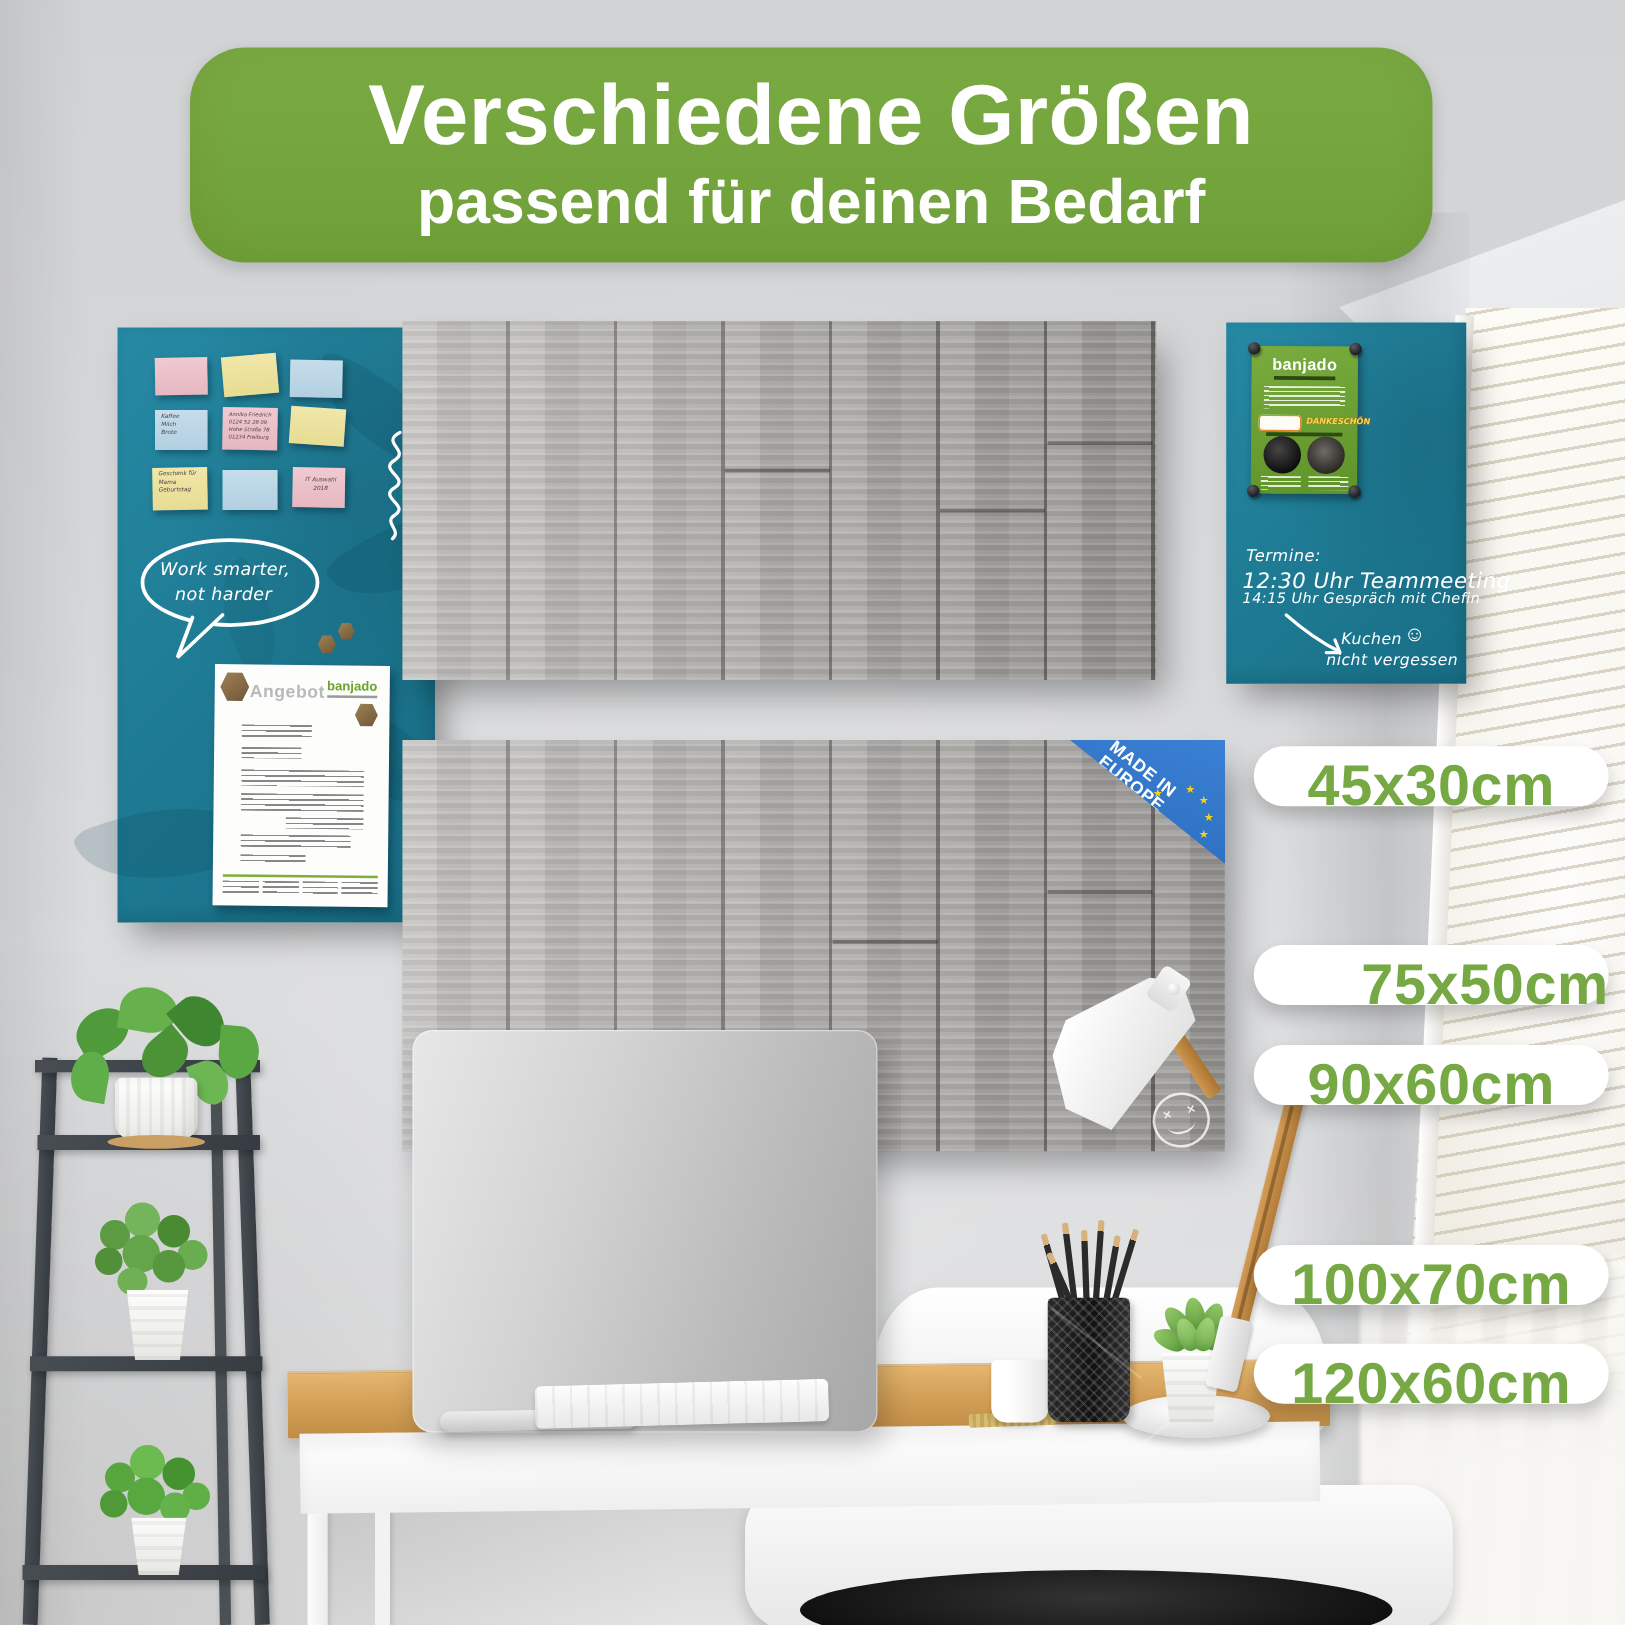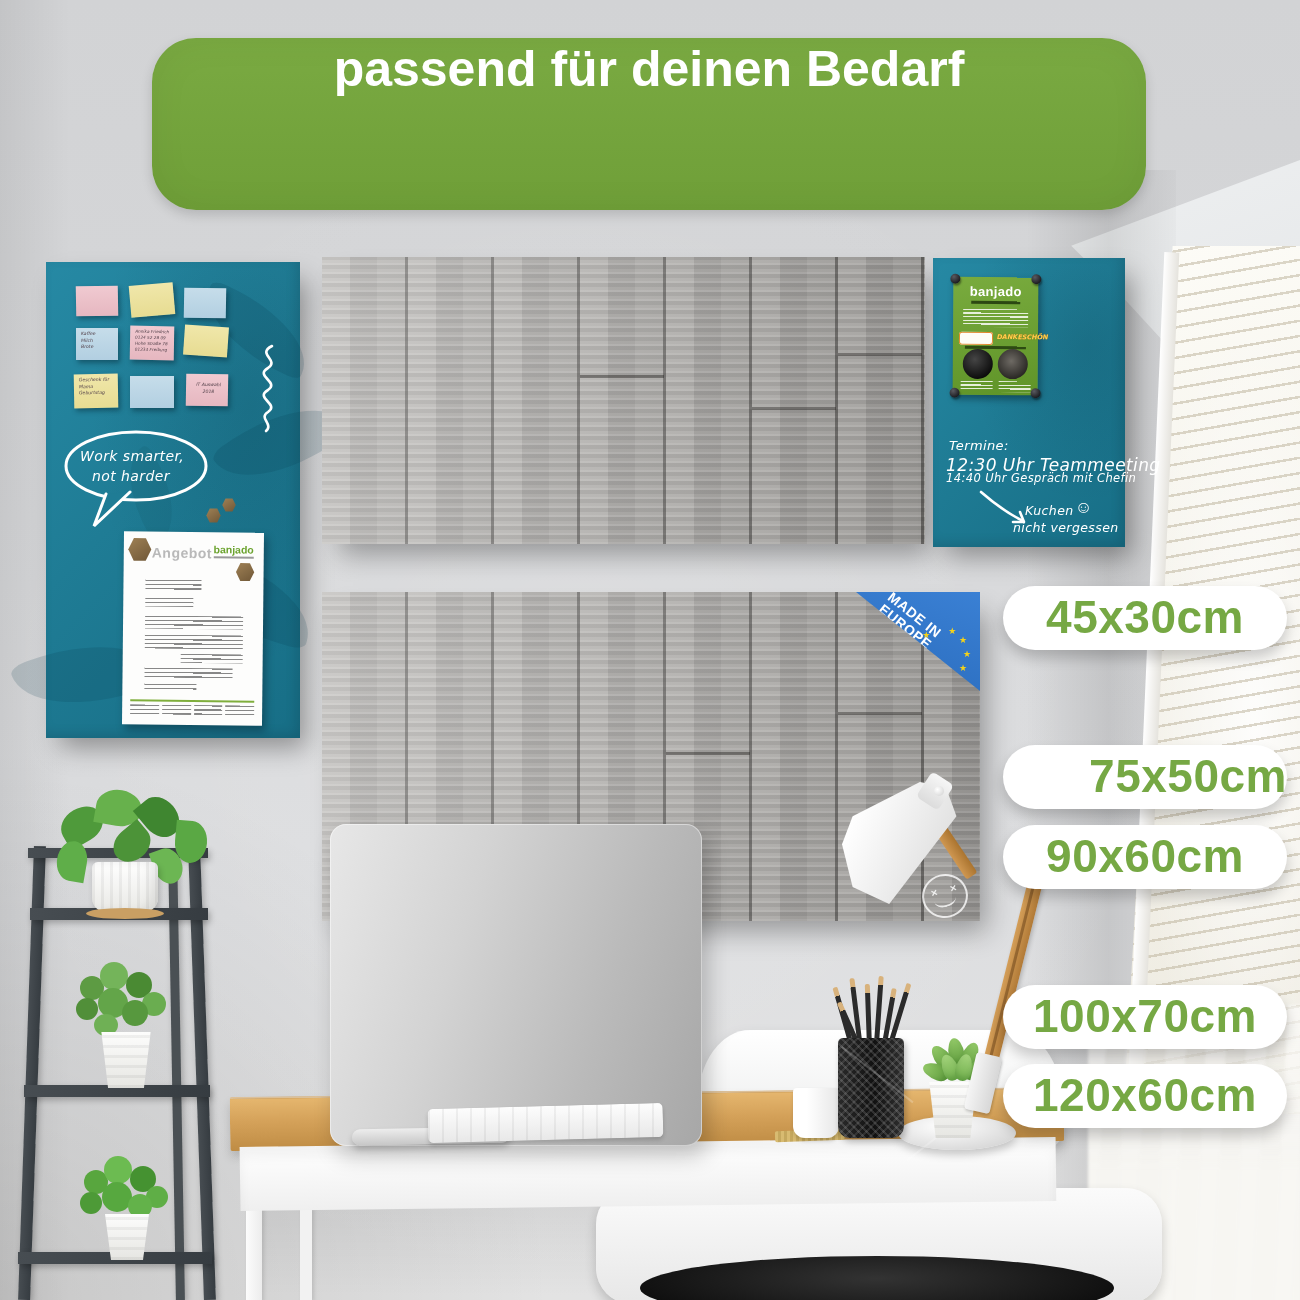--- a/index.html
+++ b/index.html
@@ -34,21 +34,21 @@
     box-shadow:inset -8px 0 10px rgba(0,0,0,.08),2px 4px 6px rgba(0,0,0,.2);
     background-image:repeating-linear-gradient(90deg,rgba(0,0,0,.05) 0 3px,rgba(0,0,0,0) 3px 9px),linear-gradient(180deg,#ffffff,#e9e9e5);}
   .pot-trap{background:linear-gradient(180deg,#fdfdfc,#e6e6e2);clip-path:polygon(6% 0,94% 0,82% 100%,18% 100%);z-index:5;
     background-image:repeating-linear-gradient(0deg,rgba(0,0,0,.05) 0 3px,rgba(0,0,0,0) 3px 10px),linear-gradient(180deg,#fdfdfc,#e6e6e2);}
   .leaf-s{position:absolute;border-radius:50% 50% 50% 0;z-index:5;}
   .blob{position:absolute;border-radius:50%;z-index:5;}
   
   .teal-board{background:
       radial-gradient(ellipse at 80% 30%,rgba(8,55,70,.18),rgba(0,0,0,0) 55%),
       linear-gradient(135deg,#2689a4 0%,#1f7c95 45%,#176e86 100%);
-    z-index:6;box-shadow:10px 14px 24px -4px rgba(0,0,0,.35),inset -4px -4px 12px rgba(0,0,0,.12);}
+    z-index:6;box-shadow:10px 14px 24px -4px rgba(0,0,0,.35),inset -4px -4px 12px rgba(0,0,0,.12);margin-left:48px;}
   .tleaf{position:absolute;background:rgba(6,58,73,.16);border-radius:12% 88% 10% 90%;}
   .wood-board{z-index:6;box-shadow:12px 16px 26px -6px rgba(0,0,0,.33);
     background-image:
       linear-gradient(100deg,rgba(255,255,255,.30),rgba(0,0,0,.10)),
       repeating-linear-gradient(90deg,rgba(42,40,38,0) 0 83px,rgba(42,40,38,.5) 83px 86px),
       repeating-linear-gradient(0deg,rgba(255,255,255,.12) 0 2px,rgba(0,0,0,0) 2px 5px,rgba(0,0,0,.08) 5px 9px),
       repeating-linear-gradient(90deg,#b6b4b1 0 28px,#a3a19e 28px 55px,#adaba8 55px 86px);}
   .joint{position:absolute;height:3px;background:rgba(42,40,38,.45);}
   .note{position:absolute;box-shadow:2px 3px 5px rgba(5,35,48,.45);z-index:7;}
   .note.pink{background:linear-gradient(180deg,#f0cad1,#e6b7c0);}
@@ -154,23 +154,23 @@
     background:linear-gradient(180deg,#f6f6f6,#dcdcdc);}
   .lamp-hinge{left:934px;top:786px;width:10px;height:10px;z-index:13;border-radius:50%;
     background:radial-gradient(circle at 35% 35%,#ffffff,#cfcfcf);}
   
   .banner{left:152px;top:38px;width:994px;height:172px;z-index:30;border-radius:44px;
     background:linear-gradient(180deg,#7aaa42,#6f9f38);
     box-shadow:0 5px 12px rgba(0,0,0,.15),inset 0 0 40px rgba(0,0,0,.05);
     text-align:center;color:#fff;}
   .banner-title{margin-top:16px;font-size:68px;font-weight:bold;letter-spacing:.5px;line-height:76px;}
   .banner-sub{font-size:50px;font-weight:bold;line-height:62px;}
-  .pill{position:absolute;left:1003px;width:284px;height:64px;z-index:30;border-radius:32px;background:#ffffff;
+  .pill{position:absolute;left:1003px;width:284px;height:48px;z-index:30;border-radius:32px;background:#ffffff;
     box-shadow:0 8px 14px rgba(0,0,0,.20);text-align:center;line-height:63px;
-    font-size:46px;font-weight:bold;color:#76a844;letter-spacing:.5px;}
+    font-size:46px;font-weight:bold;color:#76a844;letter-spacing:.5px;margin-top:11px;}
   .sq-svg{position:absolute;z-index:8;}
 </style>
 </head>
 <body>
 
 <div class="scene">
 
   <div class="abs vignette"></div>
   <div class="abs ceiling"></div>
   <div class="abs corner-shade"></div>
@@ -348,21 +348,21 @@
       <div class="hi-box"></div>
       <div class="hi-text">DANKESCHÖN</div>
       <div class="abs" style="left:12px;top:69px;width:61px;height:2.5px;background:rgba(20,40,5,.7);"></div>
       <div class="dog" style="left:10px;background:radial-gradient(circle at 40% 35%,#454545,#0b0b0b 75%);"></div>
       <div class="dog" style="right:10px;background:radial-gradient(circle at 45% 40%,#6e6a64,#23211e 80%);"></div>
       <div class="abs glw" style="left:8px;top:104px;width:32px;height:11px;"></div>
       <div class="abs glw" style="left:46px;top:104px;width:32px;height:11px;"></div>
     </div>
     <div class="abs hand" style="left:16px;top:180px;font-size:13px;">Termine:</div>
     <div class="abs hand" style="left:13px;top:197px;font-size:17px;white-space:nowrap;">12:30 Uhr Teammeeting</div>
-    <div class="abs hand" style="left:13px;top:213px;font-size:11.5px;white-space:nowrap;">14:40 Uhr Gespräch mit Chefin</div>
+    <div class="abs hand" style="left:13px;top:213px;font-size:11.5px;white-space:nowrap;">14:15 Uhr Gespräch mit Chefin</div>
     <svg class="sq-svg" style="left:44px;top:230px;" width="58" height="42" viewBox="0 0 58 42">
       <path d="M4,4 C20,18 32,26 46,33" fill="none" stroke="#ffffff" stroke-width="2.6" stroke-linecap="round"></path>
       <path d="M36,34 L47,34 L43,24" fill="none" stroke="#ffffff" stroke-width="2.6" stroke-linecap="round" stroke-linejoin="round"></path>
     </svg>
     <div class="abs hand" style="left:92px;top:245px;font-size:12.5px;">Kuchen</div>
     <span class="abs" style="left:142px;top:240px;font-size:17px;color:#fff;">☺</span>
     <div class="abs hand" style="left:80px;top:262px;font-size:12.5px;white-space:nowrap;">nicht vergessen</div>
   </div>
 
   <div class="abs monitor-neck"></div>
@@ -393,20 +393,21 @@
     <span class="succ-leaf" style="left:934px;top:1044px;transform:rotate(-38deg);"></span>
     <span class="succ-leaf" style="left:948px;top:1038px;transform:rotate(-10deg);"></span>
     <span class="succ-leaf" style="left:962px;top:1042px;transform:rotate(22deg);"></span>
     <span class="succ-leaf" style="left:928px;top:1058px;transform:rotate(-70deg);"></span>
     <span class="succ-leaf" style="left:968px;top:1056px;transform:rotate(58deg);"></span>
     <span class="succ-leaf" style="left:942px;top:1054px;transform:rotate(-22deg);background:linear-gradient(180deg,#a4d47c,#6fae4b);"></span>
     <span class="succ-leaf" style="left:956px;top:1054px;transform:rotate(14deg);background:linear-gradient(180deg,#a4d47c,#6fae4b);"></span>
   </div>
 
   <div class="abs banner">
+    <div class="banner-title">Verschiedene Größen</div>
     <div class="banner-sub">passend für deinen Bedarf</div>
   </div>
 
   <div class="pill" style="top:586px;">45x30cm</div>
   <div class="pill" style="top:745px;text-align:right;">75x50cm</div>
   <div class="pill" style="top:825px;">90x60cm</div>
   <div class="pill" style="top:985px;">100x70cm</div>
   <div class="pill" style="top:1064px;">120x60cm</div>
 
 </div>

